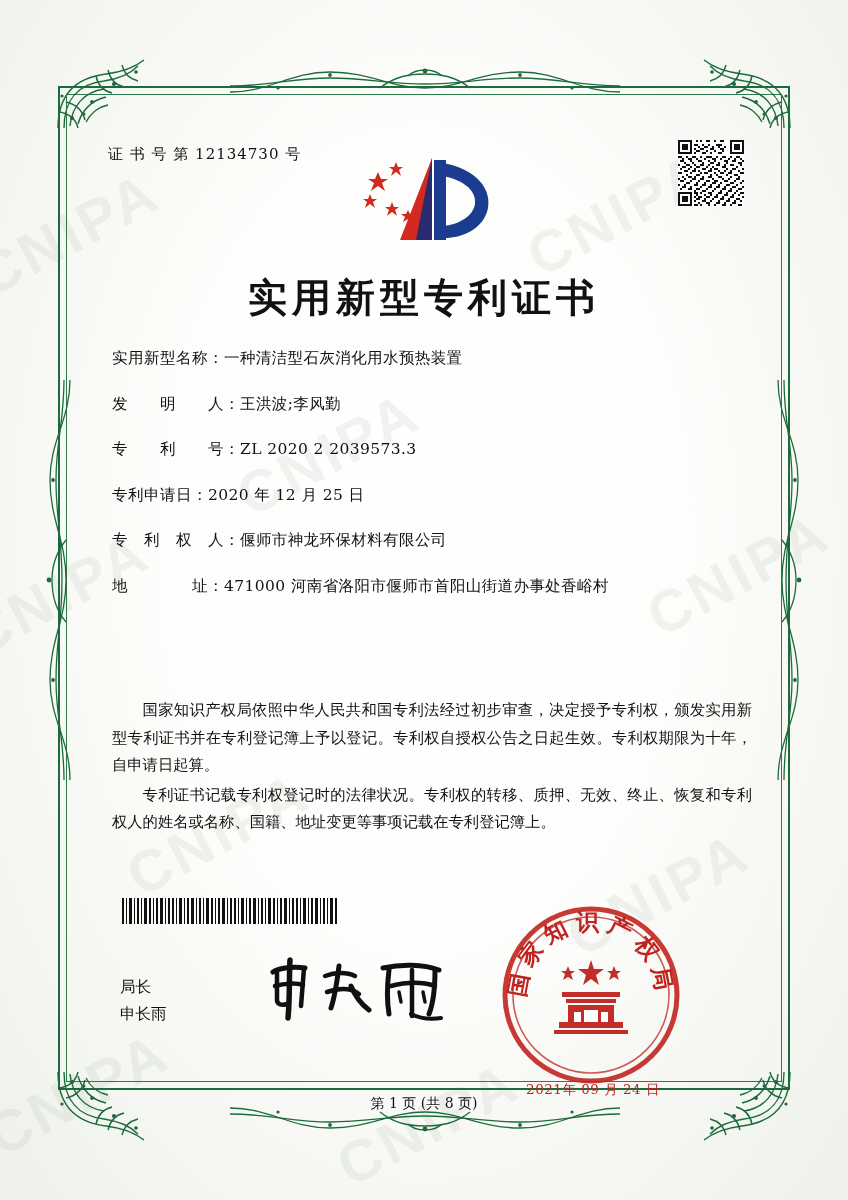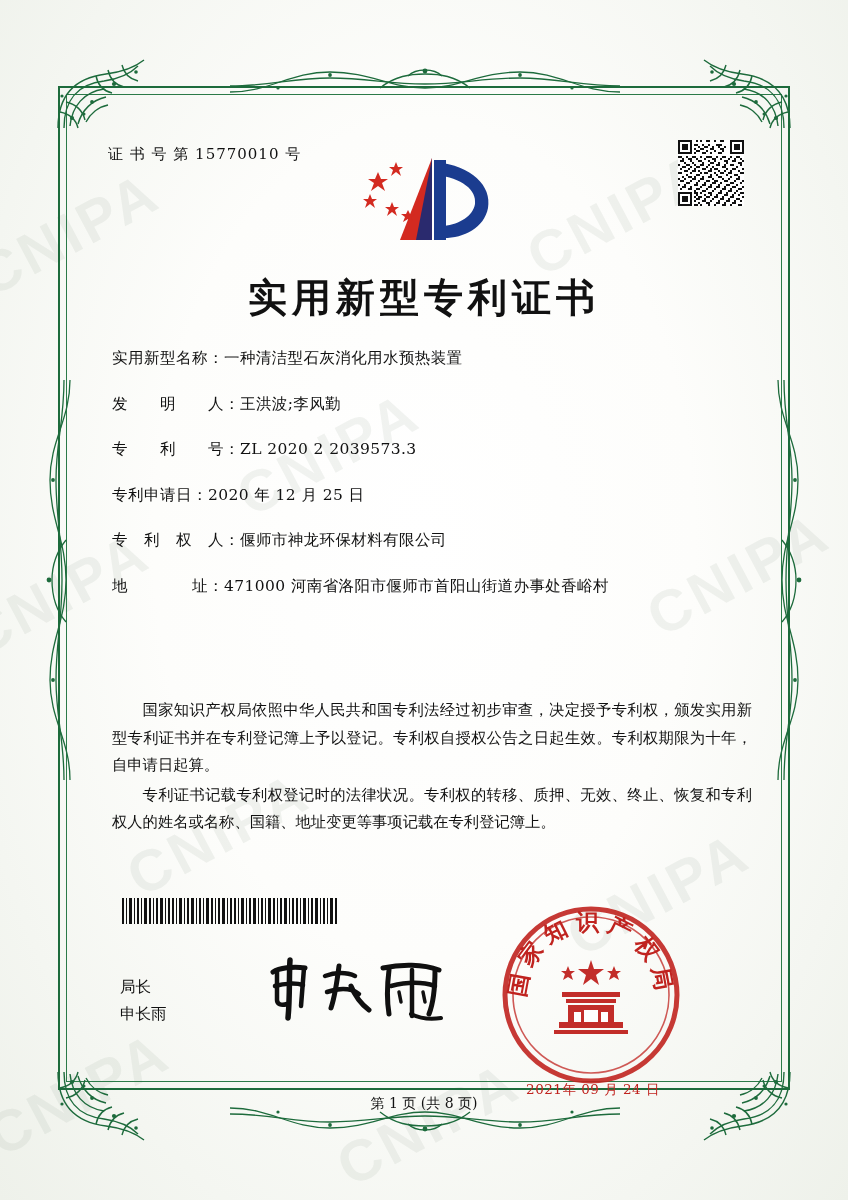--- a/index.html
+++ b/index.html
@@ -387,21 +387,21 @@
     </g>
     <g fill="#1d6b3c">
       <circle cx="9" cy="200" r="2.4"></circle>
       <circle cx="13" cy="100" r="1.9"></circle>
       <circle cx="13" cy="300" r="1.9"></circle>
     </g>
   </svg>
 
   <div class="cert-no">
     <span>证 书 号 第</span>
-    <span>15770010</span>
+    <span>12134730</span>
     <span>号</span>
   </div>
 
   <svg class="qr" viewBox="0 0 33 33" shape-rendering="crispEdges">
     <rect width="33" height="33" fill="#ffffff"></rect>
     <g fill="#111111">
       <rect x="0" y="0" width="7" height="1"></rect>
         <rect x="0" y="6" width="7" height="1"></rect>
       <rect x="0" y="0" width="1" height="7"></rect>
         <rect x="6" y="0" width="1" height="7"></rect>

